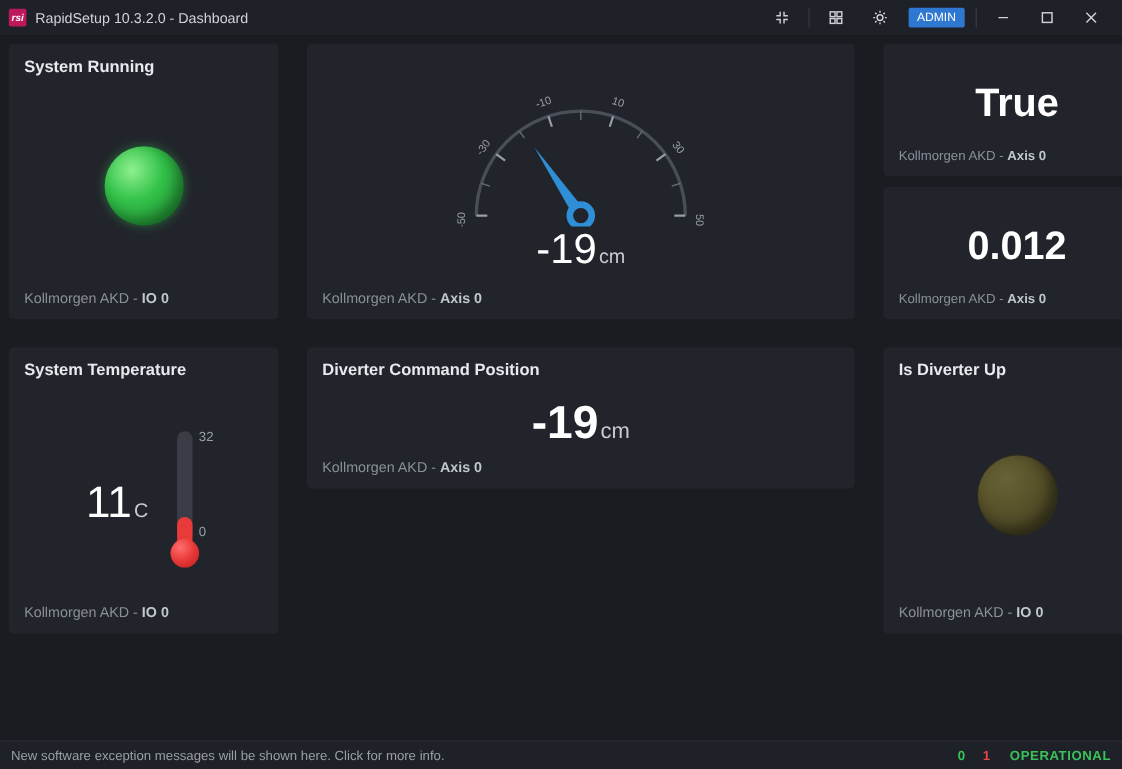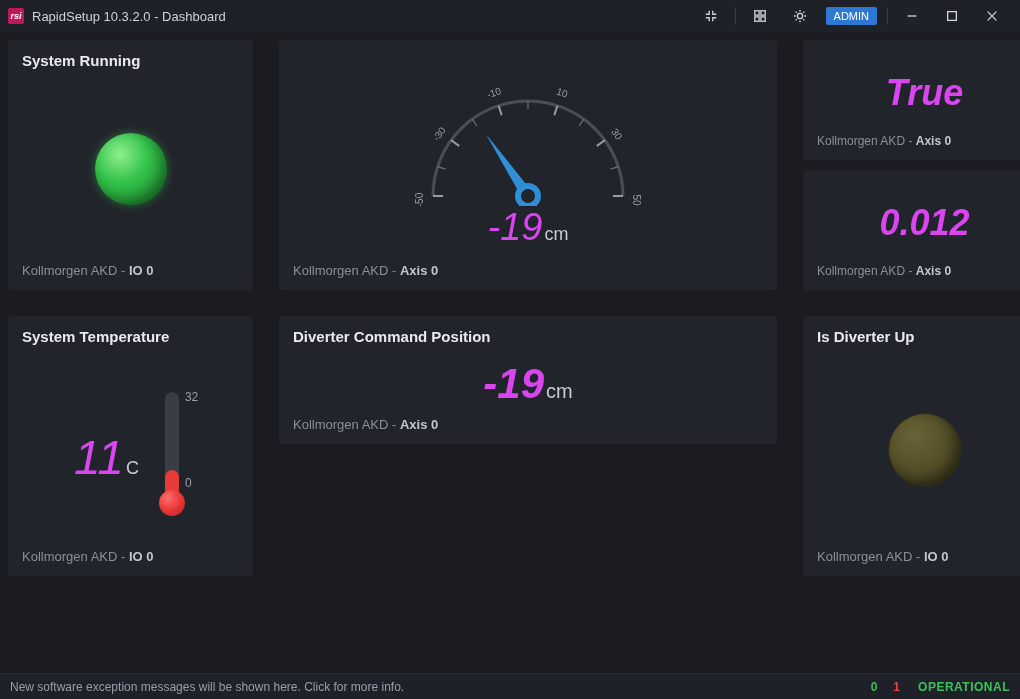--- a/index.html
+++ b/index.html
@@ -110,22 +110,21 @@
     box-shadow: inset -6px -6px 12px rgba(0,0,0,0.4), 0 0 0 1px #2e2c1a;
   }
 
   
   .big-value {
     text-align: center;
   }
   .big-value .num {
     font-size: 42px;
     font-weight: 600;
-    color: #d946ef;
-    font-style: italic;
+    color: #ffffff;
   }
   .big-value .unit {
     font-size: 20px;
     color: #c8cbd2;
     margin-left: 2px;
   }
 
   
   .gauge-wrap {
     display: flex;
@@ -137,21 +136,21 @@
 
   
   .thermo-layout {
     display: flex;
     align-items: center;
     justify-content: center;
     gap: 18px;
     width: 100%;
     padding-top: 14px;
   }
-  .thermo-reading .num { font-size: 48px; font-weight: 500;}
+  .thermo-reading .num { font-size: 40px; font-weight: 500;}
   .thermo-reading .unit { font-size: 18px; }
   .thermo {
     position: relative;
     width: 30px;
     height: 130px;
   }
   .thermo-track {
     position: absolute;
     left: 8px; top: 0;
     width: 14px; height: 100px;

